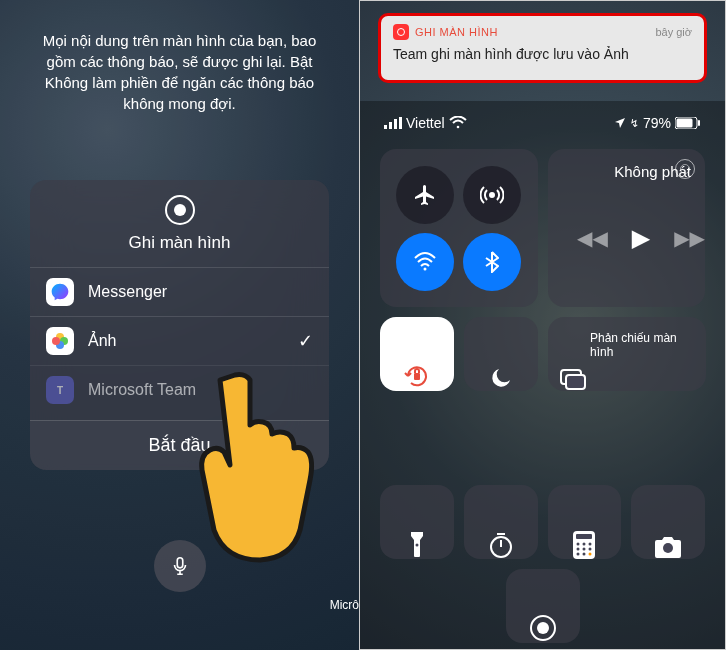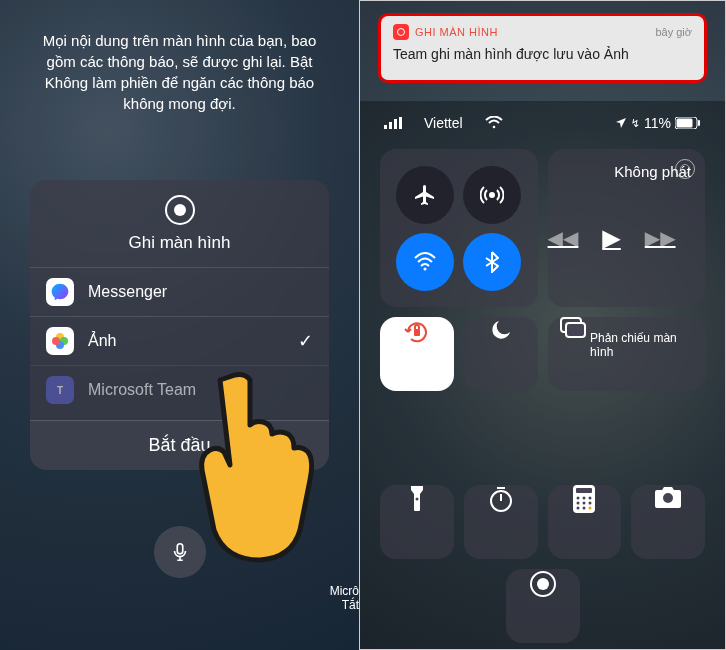--- a/index.html
+++ b/index.html
@@ -29,24 +29,24 @@
   
   .right { width:367px; height:650px; position:relative; border:1px solid #ccc; }
   .notif { position:absolute; top:12px; left:18px; right:18px; height:70px; background:#e8e8e8; border-radius:10px; border:3px solid #e10000; padding:8px 12px; }
   .notif-top { display:flex; align-items:center; gap:6px; font-size:11px; }
   .notif-ico { width:16px; height:16px; background:#f33; border-radius:4px; display:inline-flex; align-items:center; justify-content:center; }
   .notif-ico::after { content:""; width:6px; height:6px; border:1.5px solid #fff; border-radius:50%; }
   .notif-app { color:#e74c3c; font-weight:500; letter-spacing:.5px; }
   .notif-time { margin-left:auto; color:#888; }
   .notif-body { margin-top:6px; font-size:14px; color:#222; }
   .cc { position:absolute; top:100px; left:0; right:0; bottom:0; background:#00000055; padding:10px 20px 20px; }
-  .status { display:flex; align-items:center; gap:22px; color:#fff; font-size:14px; padding:4px 4px 8px; }
+  .status { display:flex; align-items:center; gap:4px; color:#fff; font-size:14px; padding:4px 4px 8px; }
   .status .r { margin-left:auto; display:flex; align-items:center; gap:4px; }
   .row1, .row2, .row3 { display:flex; gap:10px; margin-top:10px; }
-  .tile { background:rgba(60,60,70,.65); border-radius:16px; display:flex; align-items:flex-start; justify-content:center; position:relative;text-decoration:underline; }
+  .tile { background:rgba(60,60,70,.65); border-radius:16px; display:flex; align-items:flex-end; justify-content:center; position:relative; }
   .connect { width:158px; height:158px; display:grid; grid-template:1fr 1fr/1fr 1fr; gap:0; padding:12px; }
   .cbtn { width:58px; height:58px; border-radius:50%; background:rgba(30,30,40,.85); display:flex; align-items:center; justify-content:center; color:#fff; margin:auto; }
   .cbtn.on { background:#0a7aff; }
   .media { width:158px; height:158px; flex-direction:column; color:#fff; }
   .media-title { position:absolute; top:14px; right:14px; left:14px; text-align:right; font-size:15px; }
   .media-ctl { display:flex; gap:24px; align-items:center; font-size:20px; color:rgba(255,255,255,.5); margin-top:20px; }
   .media-ctl .play { color:#fff; font-size:24px; }
   .airplay-ico { position:absolute; top:10px; right:10px; width:20px; height:20px; border:1.5px solid rgba(255,255,255,.6); border-radius:50%; }
   .airplay-ico::after { content:""; position:absolute; inset:4px; border:1.5px solid rgba(255,255,255,.5); border-radius:50%; }
   .sq { width:74px; height:74px; }
@@ -113,21 +113,20 @@
   </svg>
 
   <div class="micwrap">
     <div class="micbtn">
       <svg width="22" height="22" viewBox="0 0 24 24" fill="none" stroke="#fff" stroke-width="1.8">
           <rect x="9" y="3" width="6" height="11" rx="3"></rect>
           <path d="M6 11a6 6 0 0 0 12 0M12 17v4M9 21h6"></path>
         </svg>
     </div>
     <div>Micrô</div>
-    <div>Tắt</div>
   </div>
 </div>
 
 <div class="panel right">
   <div class="blurbg2"></div>
 
   <div class="notif">
     <div class="notif-top">
       <span class="notif-ico"></span>
       <span class="notif-app">GHI MÀN HÌNH</span>
@@ -154,21 +153,21 @@
             <circle cx="9" cy="11" r="1.3" fill="#fff" stroke="none"></circle>
           </svg>
       </span>
       <div class="r">
         <span>
           <svg width="12" height="12" viewBox="0 0 12 12" fill="#fff">
               <path d="M11 1 L1 5 L5 6 L6 11 Z"></path>
             </svg>
         </span>
         <span style="font-size:11px">↯</span>
-        <span>11%</span>
+        <span>79%</span>
         <svg width="26" height="12" viewBox="0 0 26 12">
             <rect x="0" y="0" width="22" height="12" rx="3" fill="none" stroke="#fff"></rect>
             <rect x="1.5" y="1.5" width="16" height="9" rx="1.5" fill="#fff"></rect>
             <rect x="23" y="3" width="2" height="6" rx="1" fill="#fff"></rect>
           </svg>
       </div>
     </div>
 
     <div class="row1">
       <div class="tile connect">

